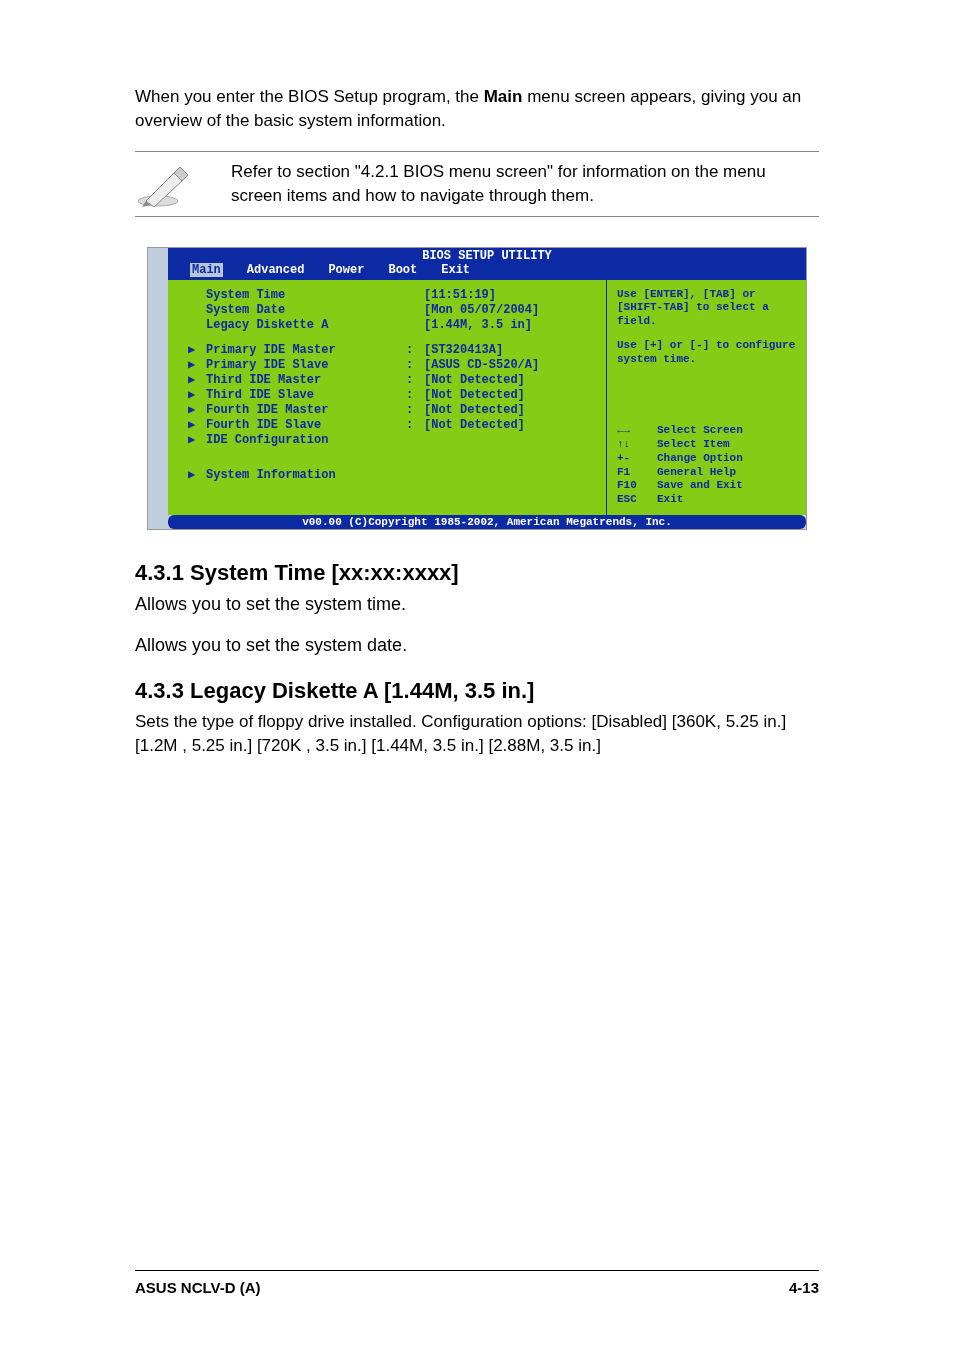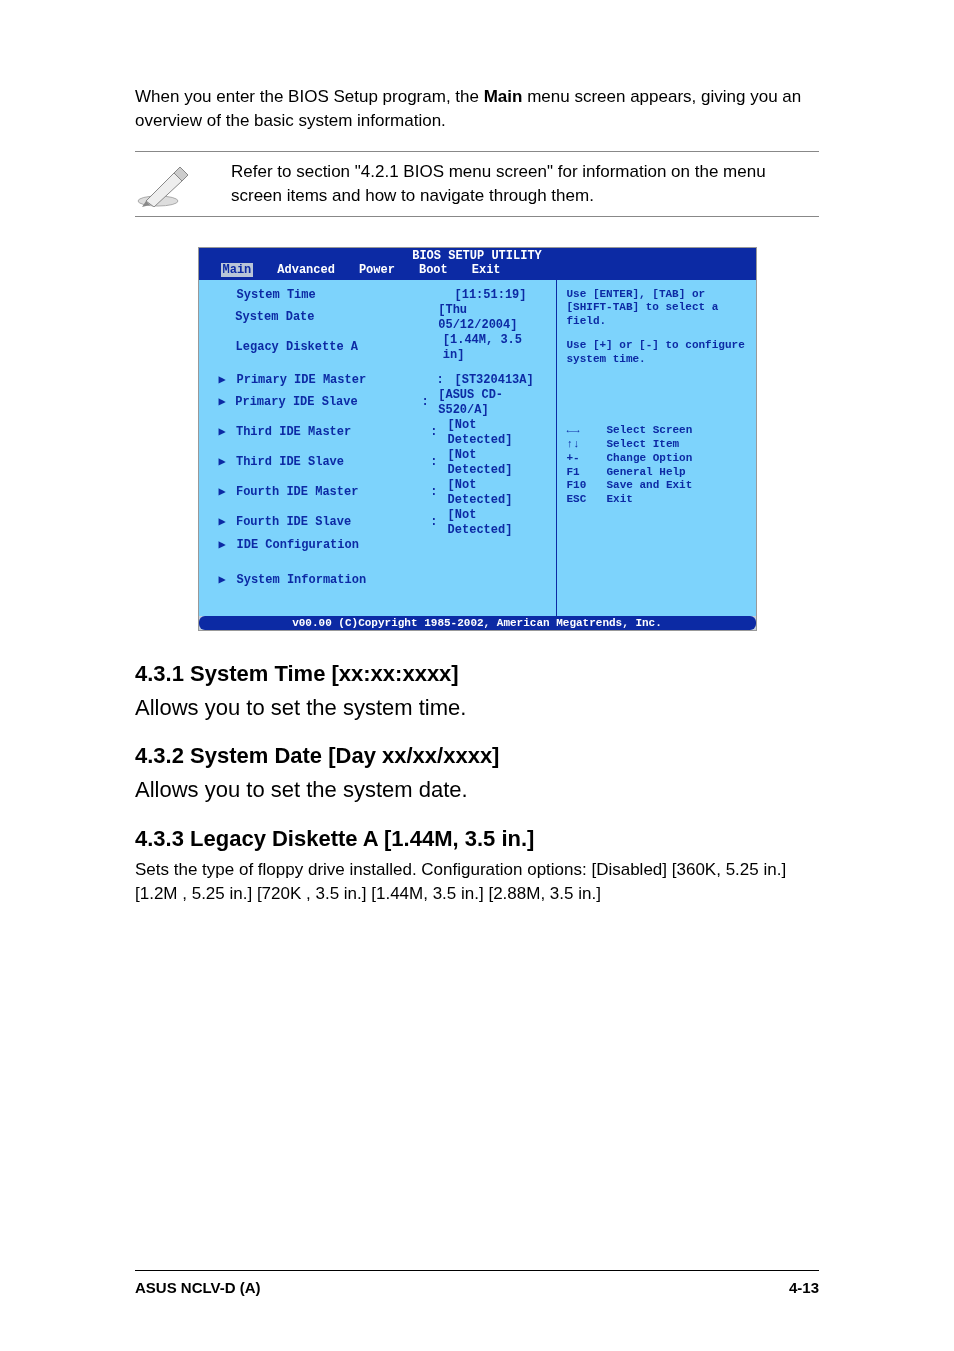--- a/index.html
+++ b/index.html
@@ -42,26 +42,27 @@
       align-items: center;
       justify-content: center;
     }
     .note-text {
       font-size: 17px;
       line-height: 1.4;
       padding-left: 20px;
     }
     
     .bios {
-      width: 559px;
+      width: 660px;
       margin: 4px auto 30px auto;
       font-family: "Courier New", monospace;
       font-size: 12px;
       border: 1px solid #999;
       background: #c1cfdd;
+      padding-left: 20px;
     }
     .bios-title {
       background: #0c2aa4;
       color: #fff;
       text-align: center;
       font-weight: bold;
       font-size: 12px;
       padding-top: 1px;
     }
     .bios-menubar {
@@ -72,21 +73,21 @@
       display: flex;
       gap: 24px;
     }
     .bios-menubar .sel {
       background: #b9c5d7;
       color: #0c2aa4;
       padding: 0 2px;
     }
     .bios-body {
       display: flex;
-      background: #7dd3fc;
+      background: #84cc16;
       border-top: 1px solid #0c2aa4;
     }
     .bios-left {
       flex: 1;
       padding: 8px 10px 8px 20px;
       color: #0c2aa4;
       font-weight: bold;
     }
     .bios-right {
       width: 200px;
@@ -129,21 +130,21 @@
       border-radius: 6px;
     }
     
     h2 {
       font-size: 22px;
       font-weight: bold;
       margin-top: 20px;
       margin-bottom: 6px;
     }
     .subintro {
-      font-size: 22px;
+      font-size: 18px;
       line-height: 1.4;
       margin-bottom: 16px;
     }
     .body-text {
       font-size: 17px;
       line-height: 1.4;
       margin-bottom: 16px;
     }
     
     .page-footer {
@@ -193,21 +194,21 @@
         <div class="bios-row">
             <span class="bios-arrow"></span>
             <span class="bios-label">System Time</span>
             <span class="bios-colon"></span>
             <span class="bios-val">[11:51:19]</span>
           </div>
         <div class="bios-row">
             <span class="bios-arrow"></span>
             <span class="bios-label">System Date</span>
             <span class="bios-colon"></span>
-            <span class="bios-val">[Thu 05/12/2004]</span>
+            <span class="bios-val">[Mon 05/07/2004]</span>
           </div>
         <div class="bios-row">
             <span class="bios-arrow"></span>
             <span class="bios-label">Legacy Diskette A</span>
             <span class="bios-colon"></span>
             <span class="bios-val">[1.44M, 3.5 in]</span>
           </div>
         <div class="bios-spacer"></div>
         <div class="bios-row">
             <span class="bios-arrow">▶</span>
@@ -288,21 +289,20 @@
             <span>Exit</span>
           </div>
       </div>
     </div>
     <div class="bios-footer">v00.00 (C)Copyright 1985-2002, American Megatrends, Inc.</div>
   </div>
 
   <h2>4.3.1   System Time [xx:xx:xxxx]</h2>
   <p class="subintro">Allows you to set the system time.</p>
 
-  <h2>4.3.2   System Date [Day xx/xx/xxxx]</h2>
   <p class="subintro">Allows you to set the system date.</p>
 
   <h2>4.3.3   Legacy Diskette A [1.44M, 3.5 in.]</h2>
   <p class="body-text">Sets the type of floppy drive installed. Configuration options: [Disabled] [360K, 5.25 in.] [1.2M , 5.25 in.] [720K , 3.5 in.] [1.44M, 3.5 in.] [2.88M, 3.5 in.]</p>
 </div>
 
 <div class="page-footer">
   <span>ASUS NCLV-D (A)</span>
   <span>4-13</span>
 </div>

